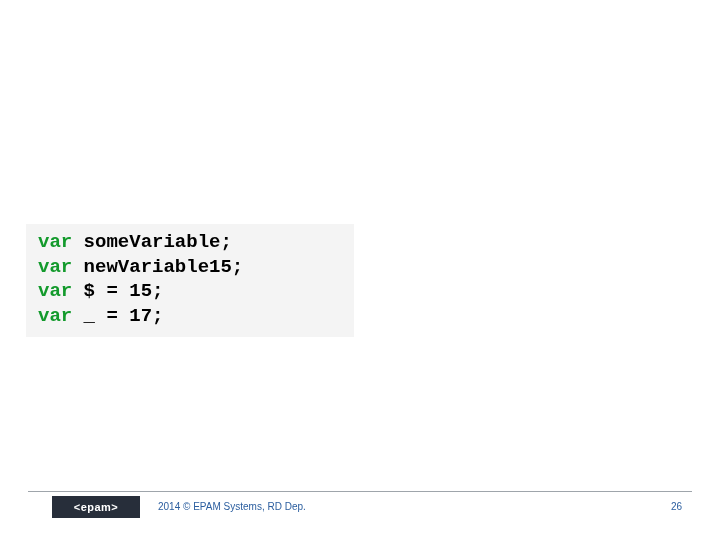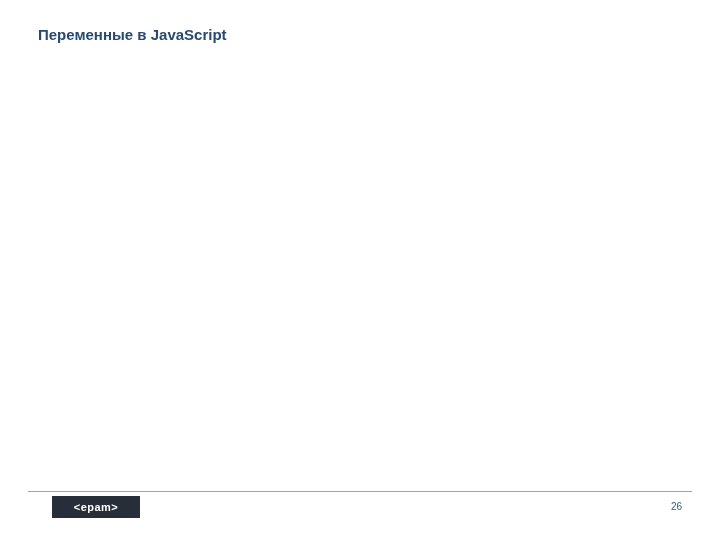--- a/index.html
+++ b/index.html
@@ -98,23 +98,29 @@
     top: 7px;
     font-size: 10px;
     color: #2b5e9f;
   }
 </style>
 </head>
 <body>
 
 <div class="slide">
 
-  <div class="slide-title">Переменные в JavaScript</div>
 
 
+  <div class="code-block">
+    <div class="code-line"><span class="tok-kw">var</span><span> someVariable;</span></div>
+    <div class="code-line"><span class="tok-kw">var</span><span> newVariable15;</span></div>
+    <div class="code-line"><span class="tok-kw">var</span><span> $ = 15;</span></div>
+    <div class="code-line"><span class="tok-kw">var</span><span> _ = 17;</span></div>
+  </div>
 
   <div class="footer">
     <div class="footer-rule"></div>
     <div class="footer-logo">&lt;epam&gt;</div>
+    <div class="footer-copy">2014 © EPAM Systems, RD Dep.</div>
     <div class="footer-page">26</div>
   </div>
 
 </div>
 
 </body></html>

